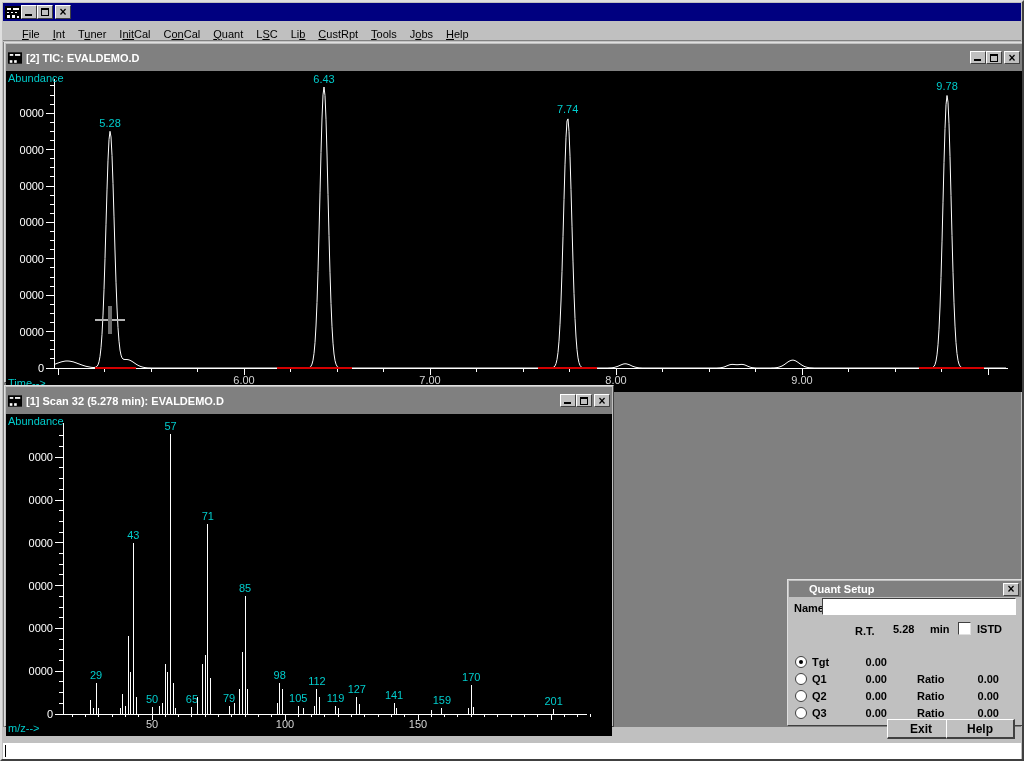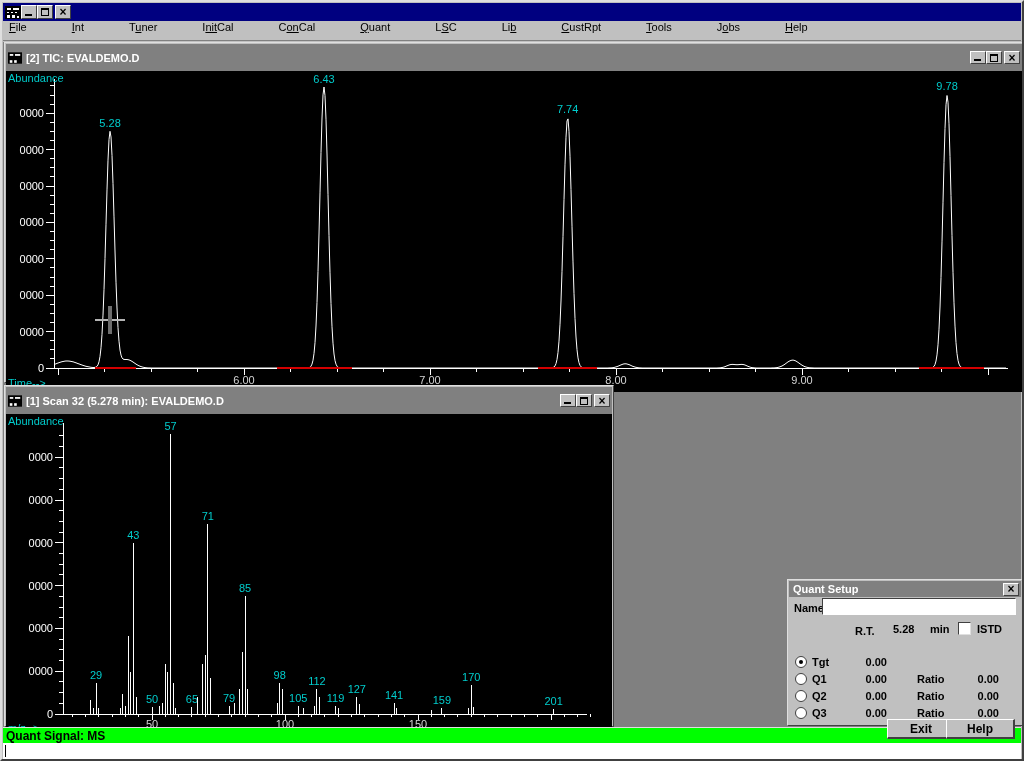--- a/index.html
+++ b/index.html
@@ -16,21 +16,21 @@
   .winbtns{display:flex;align-items:center;gap:0;}
   .tbtn{width:16px;height:14px;background:#c0c0c0;border-top:1px solid #fff;border-left:1px solid #fff;
         border-right:1px solid #404040;border-bottom:1px solid #404040;box-sizing:border-box;
         display:flex;align-items:center;justify-content:center;position:relative;}
   .tbtn.close{margin-left:2px;}
   .g-min{position:absolute;bottom:2px;left:3px;width:7px;height:2px;background:#000;}
   .g-max{width:8px;height:8px;border:1px solid #000;border-top:2px solid #000;box-sizing:border-box;}
   .g-close{font-weight:bold;font-size:12px;line-height:10px;color:#000;font-family:"Liberation Sans",sans-serif;}
   
   .menubar{position:absolute;left:1px;top:19px;right:1px;height:20px;background:#c0c0c0;
-        display:flex;align-items:flex-start;padding-left:6px;border-bottom:1px solid #808080;box-sizing:border-box;gap:32px;}
+        display:flex;align-items:flex-end;padding-left:19px;border-bottom:1px solid #808080;box-sizing:border-box;}
   .menu-item{margin-right:13px;color:#000;white-space:nowrap;}
   .u{text-decoration:underline;}
   
   .mdi{position:absolute;left:1px;top:40px;right:1px;height:685px;background:#808080;}
   .child-win{position:absolute;background:#c0c0c0;border-top:1px solid #dfdfdf;border-left:1px solid #dfdfdf;
         border-right:1px solid #404040;border-bottom:1px solid #404040;box-sizing:border-box;padding:1px;}
   .child-titlebar{height:27px;background:#808080;display:flex;align-items:center;padding:0 2px;}
   .child-titlebar .title{color:#fff;font-weight:bold;font-size:11px;margin-left:4px;flex:1;
         white-space:nowrap;overflow:hidden;}
   .child-titlebar .tbtn{width:16px;height:13px;}
@@ -418,21 +418,21 @@
           <line x1="547.6600000000001" y1="300" x2="547.6600000000001" y2="294.96" stroke="#ffffff"></line>
           <text x="547.6600000000001" y="290.96" fill="#00cccc" font-size="11" text-anchor="middle">201</text>
           <text x="2" y="11" fill="#00cccc" font-size="11">Abundance</text>
           <text x="2" y="318" fill="#00cccc" font-size="11">m/z--&gt;</text>
         </svg>
     </div>
   </div>
 
   <div class="dialog">
     <div class="child-titlebar">
-      <span class="title" style="margin-left:2px;">Quant Setup</span>
+      <span class="title" style="margin-left:18px;">Quant Setup</span>
       <span class="winbtns">
         <span class="tbtn close">
             <span class="g-close">×</span>
           </span>
       </span>
     </div>
     <div class="dlg-body">
       <span class="dlg-name-label">Name</span>
       <input class="dlg-name-input" type="text" value="" style="">
       <span class="dlg-hdr-rt">R.T.</span>
@@ -471,20 +471,17 @@
       </div>
 
       <div class="dlg-buttons">
         <span class="btn default" style="left:7px;">Save</span>
         <span class="btn" style="left:82px;margin-left:16px;">Exit</span>
         <span class="btn" style="left:157px;">Help</span>
       </div>
     </div>
   </div>
 
-  <div class="status-green">
-    <span>Quant Signal: MS</span>
-  </div>
   <div class="cmdline">
     <span class="caret"></span>
     <span></span>
   </div>
 </div>
 
 </body></html>

